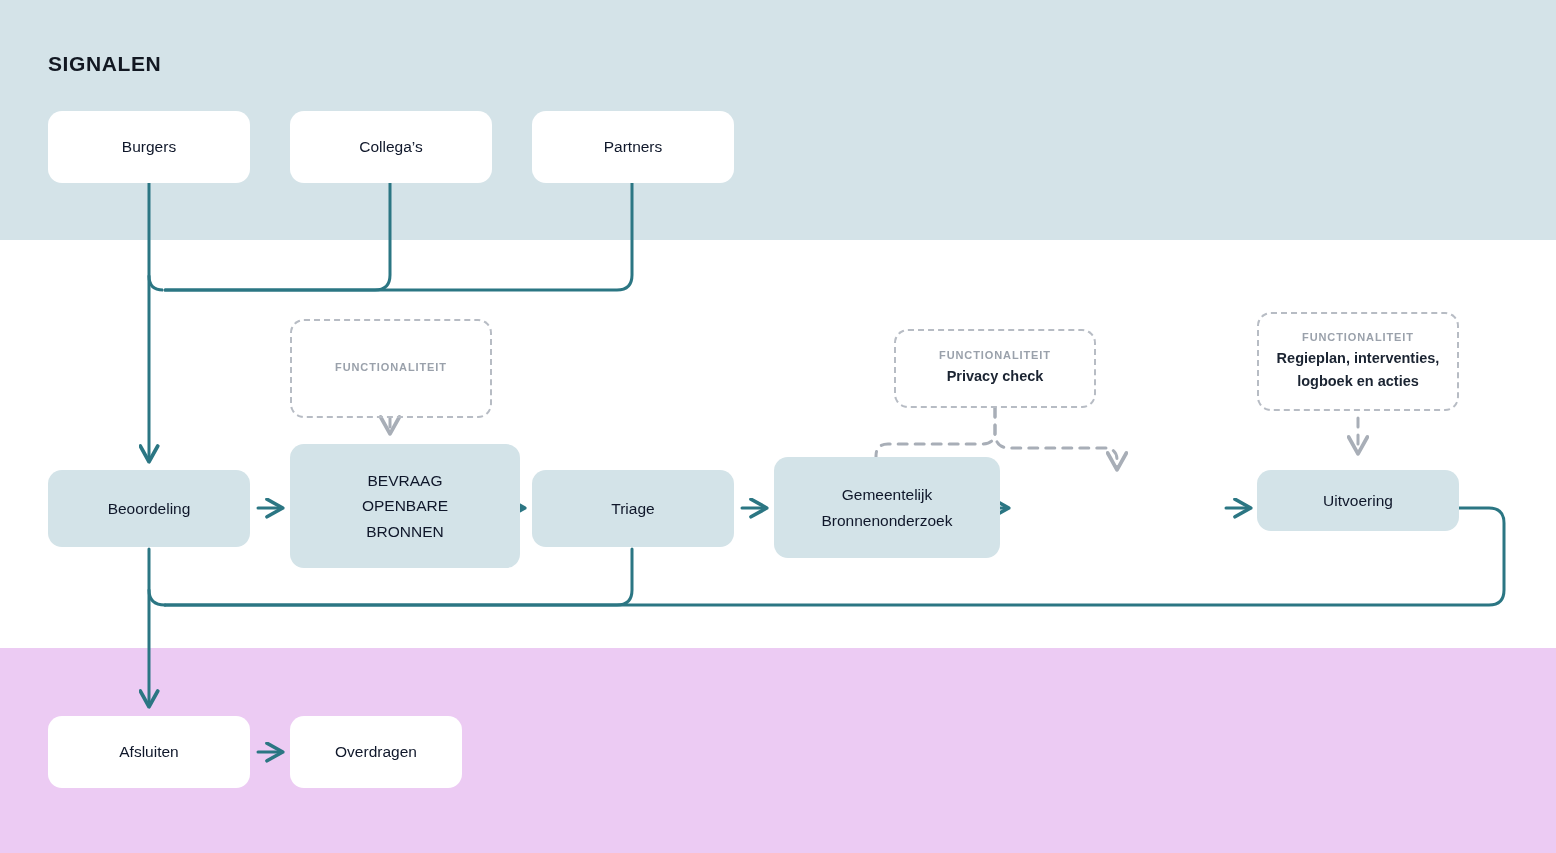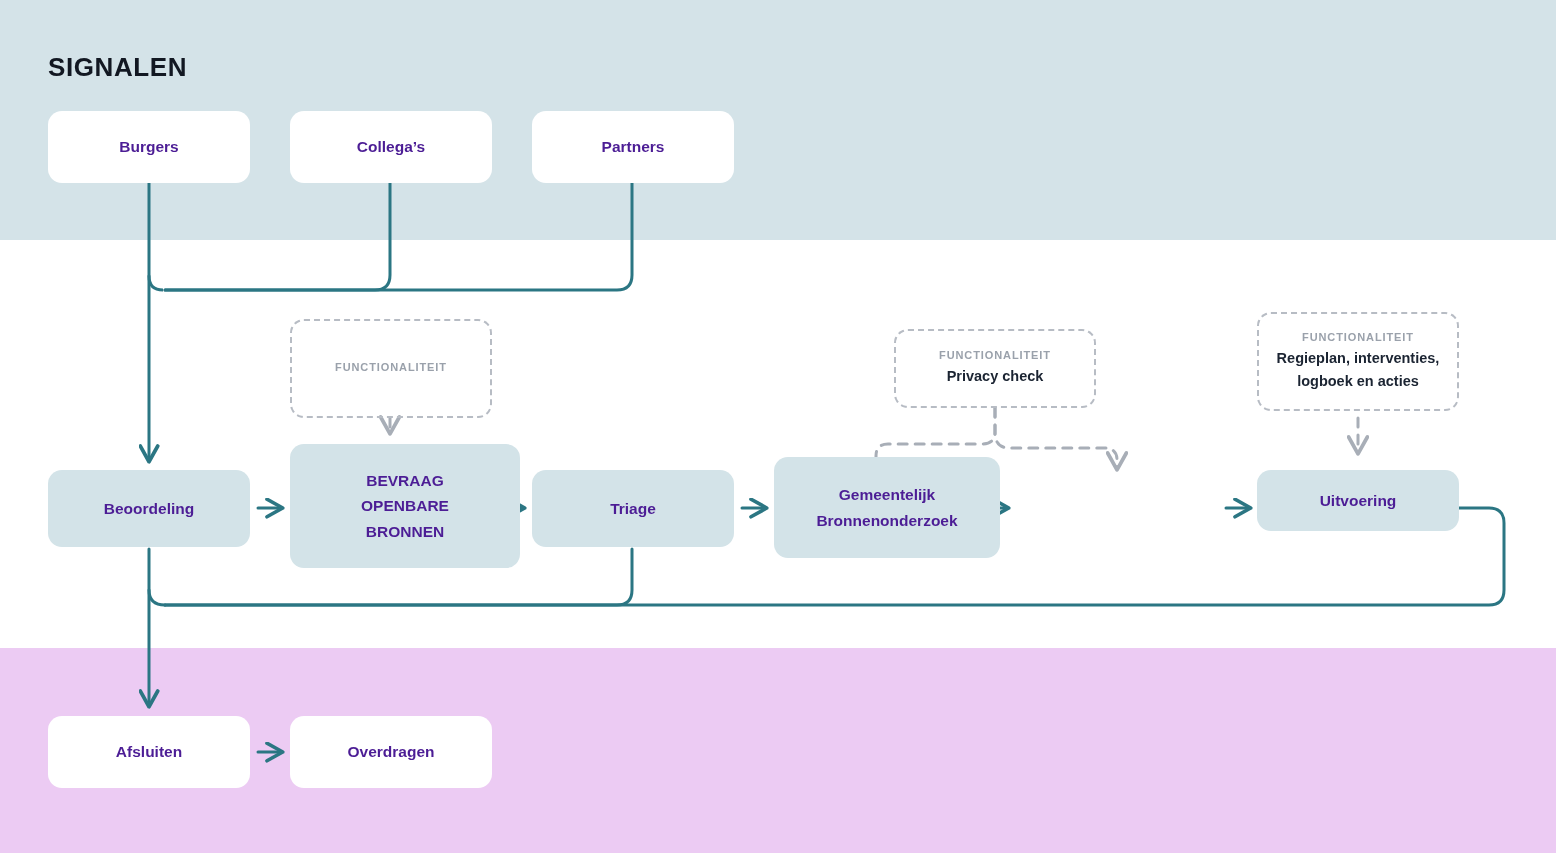--- a/index.html
+++ b/index.html
@@ -43,38 +43,38 @@
     width: 1556px;
     height: 853px;
     pointer-events: none;
   }
 
   
   .title {
     position: absolute;
     left: 48px;
     top: 52px;
-    font-size: 26px;
+    font-size: 21px;
     font-weight: 700;
     letter-spacing: 0.6px;
     color: #121822;
   }
 
   
   .node {
     position: absolute;
     box-sizing: border-box;
     display: flex;
     align-items: center;
     justify-content: center;
     text-align: center;
     border-radius: 14px;
-    color: #4c1d95;
+    color: #0f172a;
     font-size: 15.5px;
-    font-weight: 700;
+    font-weight: 400;
     line-height: 1.65;
     padding: 6px 10px;
   }
   .node.white {
     background: #ffffff;
   }
   .node.process {
     background: #d3e3e8;
   }
 
@@ -210,17 +210,17 @@
   </div>
 
 
   <div class="node process" style="left:1257px; top:470px; width:202px; height:61px;">
     <span class="multiline">Uitvoering</span>
   </div>
 
   <div class="node white" style="left:48px; top:716px; width:202px; height:72px;">
     <span>Afsluiten</span>
   </div>
-  <div class="node white" style="left:290px; top:716px; width:202px; height:72px;">
+  <div class="node white" style="left:290px; top:716px; width:172px; height:72px;">
     <span>Overdragen</span>
   </div>
 
 </div>
 
 </body></html>

